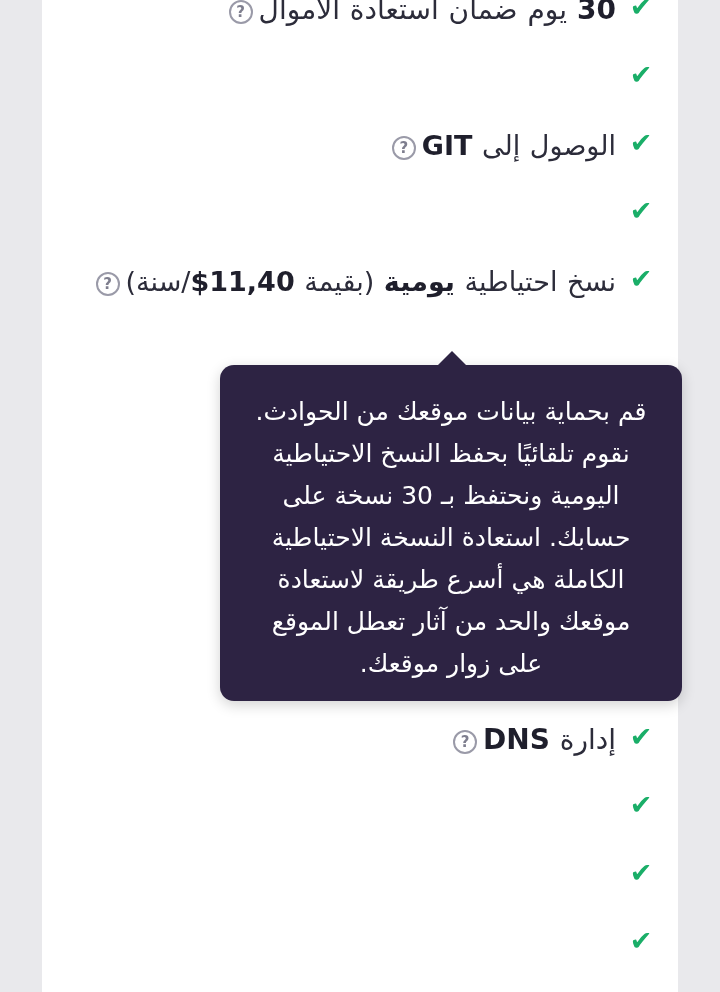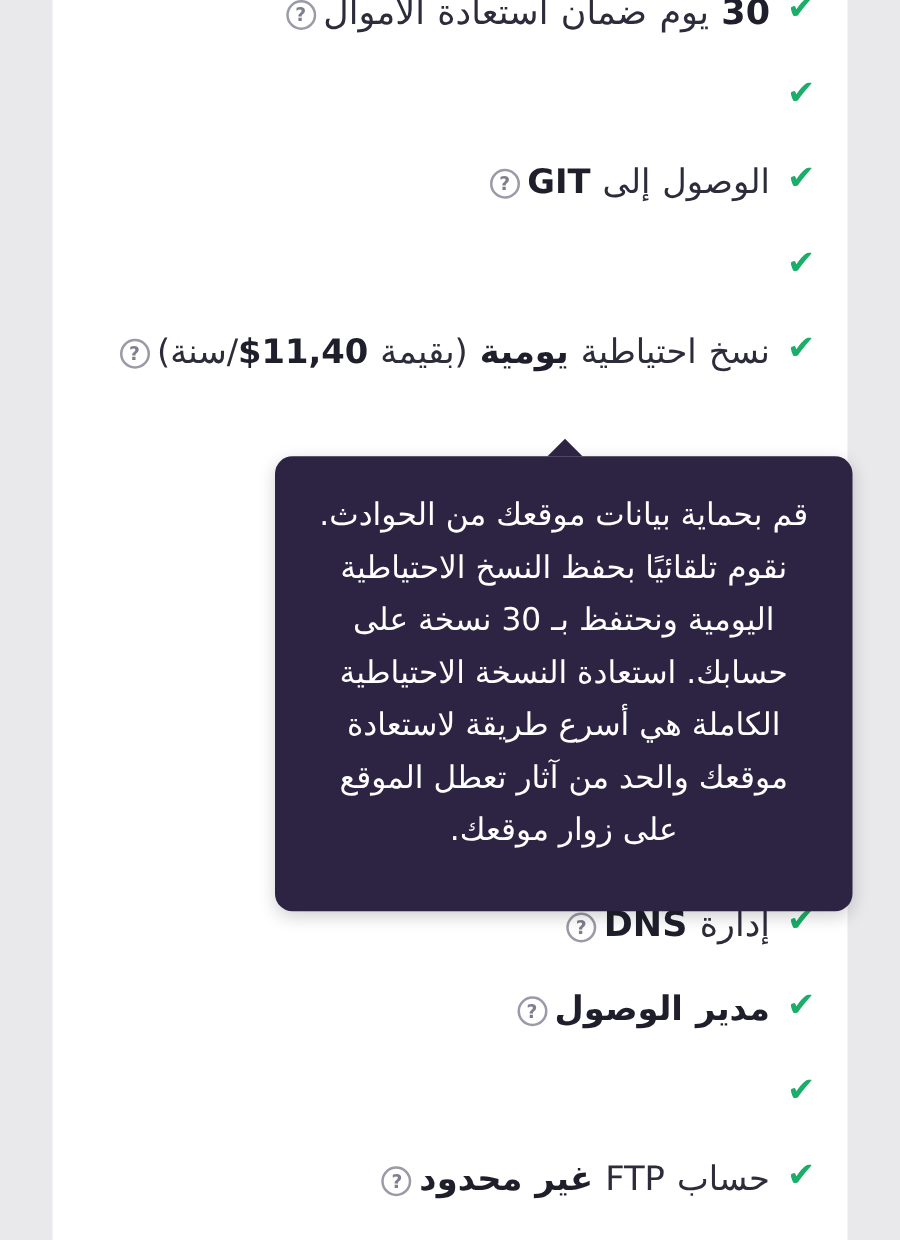--- a/index.html
+++ b/index.html
@@ -88,21 +88,21 @@
 
   
   .tooltip {
     position: absolute;
     left: 178px;
     top: 365px;
     width: 462px;
     background: #2d2343;
     color: #ffffff;
     border-radius: 14px;
-    padding: 26px 28px 44px 28px;
+    padding: 26px 28px 16px 28px;
     font-size: 25px;
     line-height: 42px;
     text-align: center;
     direction: rtl;
     z-index: 30;
     box-shadow: 0 4px 14px rgba(0,0,0,0.18);
   }
   .tooltip-arrow {
     position: absolute;
     top: -14px;
@@ -151,25 +151,23 @@
       <span>قم بحماية بيانات موقعك من الحوادث. نقوم تلقائيًا بحفظ النسخ الاحتياطية اليومية ونحتفظ بـ 30 نسخة على حسابك. استعادة النسخة الاحتياطية الكاملة هي أسرع طريقة لاستعادة موقعك والحد من آثار تعطل الموقع على زوار موقعك.</span>
     </div>
 
     <ul class="feature-list rows-bottom" id="list-bottom">
         <li class="feature-row row-0">
           <span class="check-icon">✔</span>
           <span class="feature-text">إدارة <b>DNS</b><span class="help-icon">?</span></span>
         </li>
         <li class="feature-row row-1">
           <span class="check-icon">✔</span>
-          <span class="feature-text"><b>مدير الوصول</b><span class="help-icon">?</span></span>
         </li>
         <li class="feature-row row-2">
           <span class="check-icon">✔</span>
         </li>
         <li class="feature-row row-3">
           <span class="check-icon">✔</span>
-          <span class="feature-text">حساب FTP <b>غير محدود</b><span class="help-icon">?</span></span>
         </li>
       </ul>
 
   </div>
 </div>
 
 </body></html>

